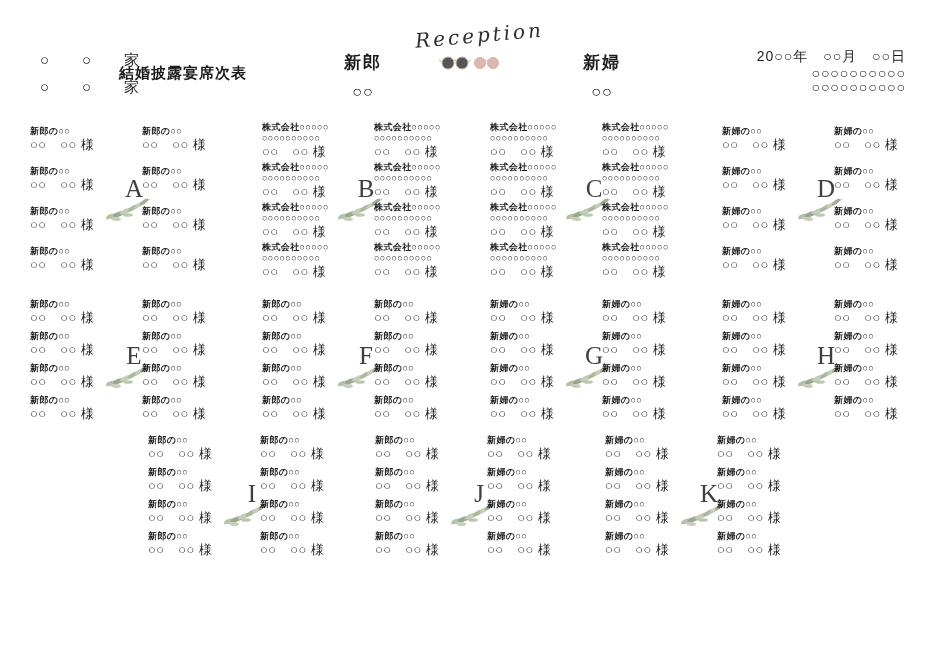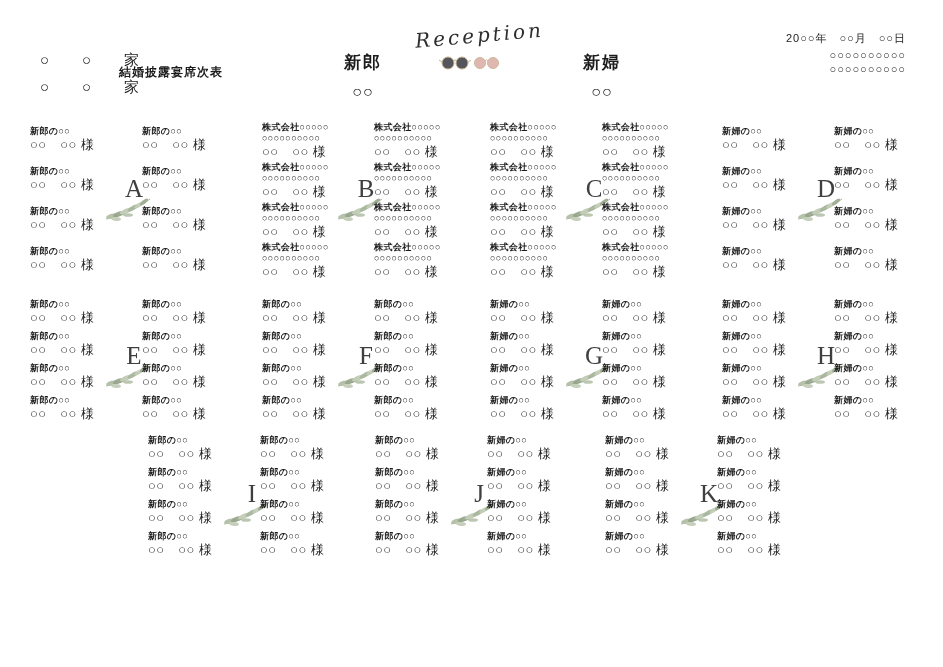--- a/index.html
+++ b/index.html
@@ -2,30 +2,30 @@
 <html><head>
 <meta charset="utf-8">
 <style>
   html,body{margin:0;padding:0;background:#fff;}
   .page{
     position:relative;width:943px;height:667px;background:#ffffff;overflow:hidden;
     font-family:"Liberation Sans",sans-serif;color:#1c1c1c;
   }
   
   .family-block{position:absolute;left:40px;top:46px;font-size:15px;letter-spacing:9px;line-height:27px;color:#1c1c1c;}
-  .chart-title{position:absolute;left:119px;top:64px;font-size:12px;font-weight:700;letter-spacing:1px;}
+  .chart-title{position:absolute;left:119px;top:64px;font-size:15px;font-weight:700;letter-spacing:1px;}
   .person{position:absolute;text-align:center;}
   .person.groom{left:344px;top:51px;}
   .person.bride{left:559px;top:51px;margin-left:24px;}
   .person-label{font-size:17px;font-weight:700;letter-spacing:2px;}
   .person-name{font-size:16px;margin-top:9px;letter-spacing:1px;}
   .center-deco{position:absolute;left:415px;top:24px;width:110px;text-align:center;}
   .script{font-family:"DejaVu Serif",serif;font-style:italic;font-size:20px;letter-spacing:3px;color:#2e2e2e;transform:rotate(-5deg);}
   .glasses-wrap{margin-top:4px;}
-  .date-block{position:absolute;right:37px;top:31px;text-align:right;font-size:11px;line-height:14px;letter-spacing:1px;}
+  .date-block{position:absolute;right:37px;top:49px;text-align:right;font-size:14px;line-height:14px;letter-spacing:1px;}
   .date-line{margin-bottom:3px;}
   
   .footer-note{position:absolute;left:516px;top:619px;font-size:9.5px;font-weight:700;letter-spacing:.3px;}
   
   .table-group{position:absolute;width:200px;}
   .row1{top:118px;height:162px;}
   .row2{top:297px;height:120px;}
   .row3{top:433px;height:126px;}
   .t-A{left:30px;}  .t-B{left:262px;} .t-C{left:490px;} .t-D{left:722px;}
   .t-E{left:30px;}  .t-F{left:262px;} .t-G{left:490px;} .t-H{left:722px;}

